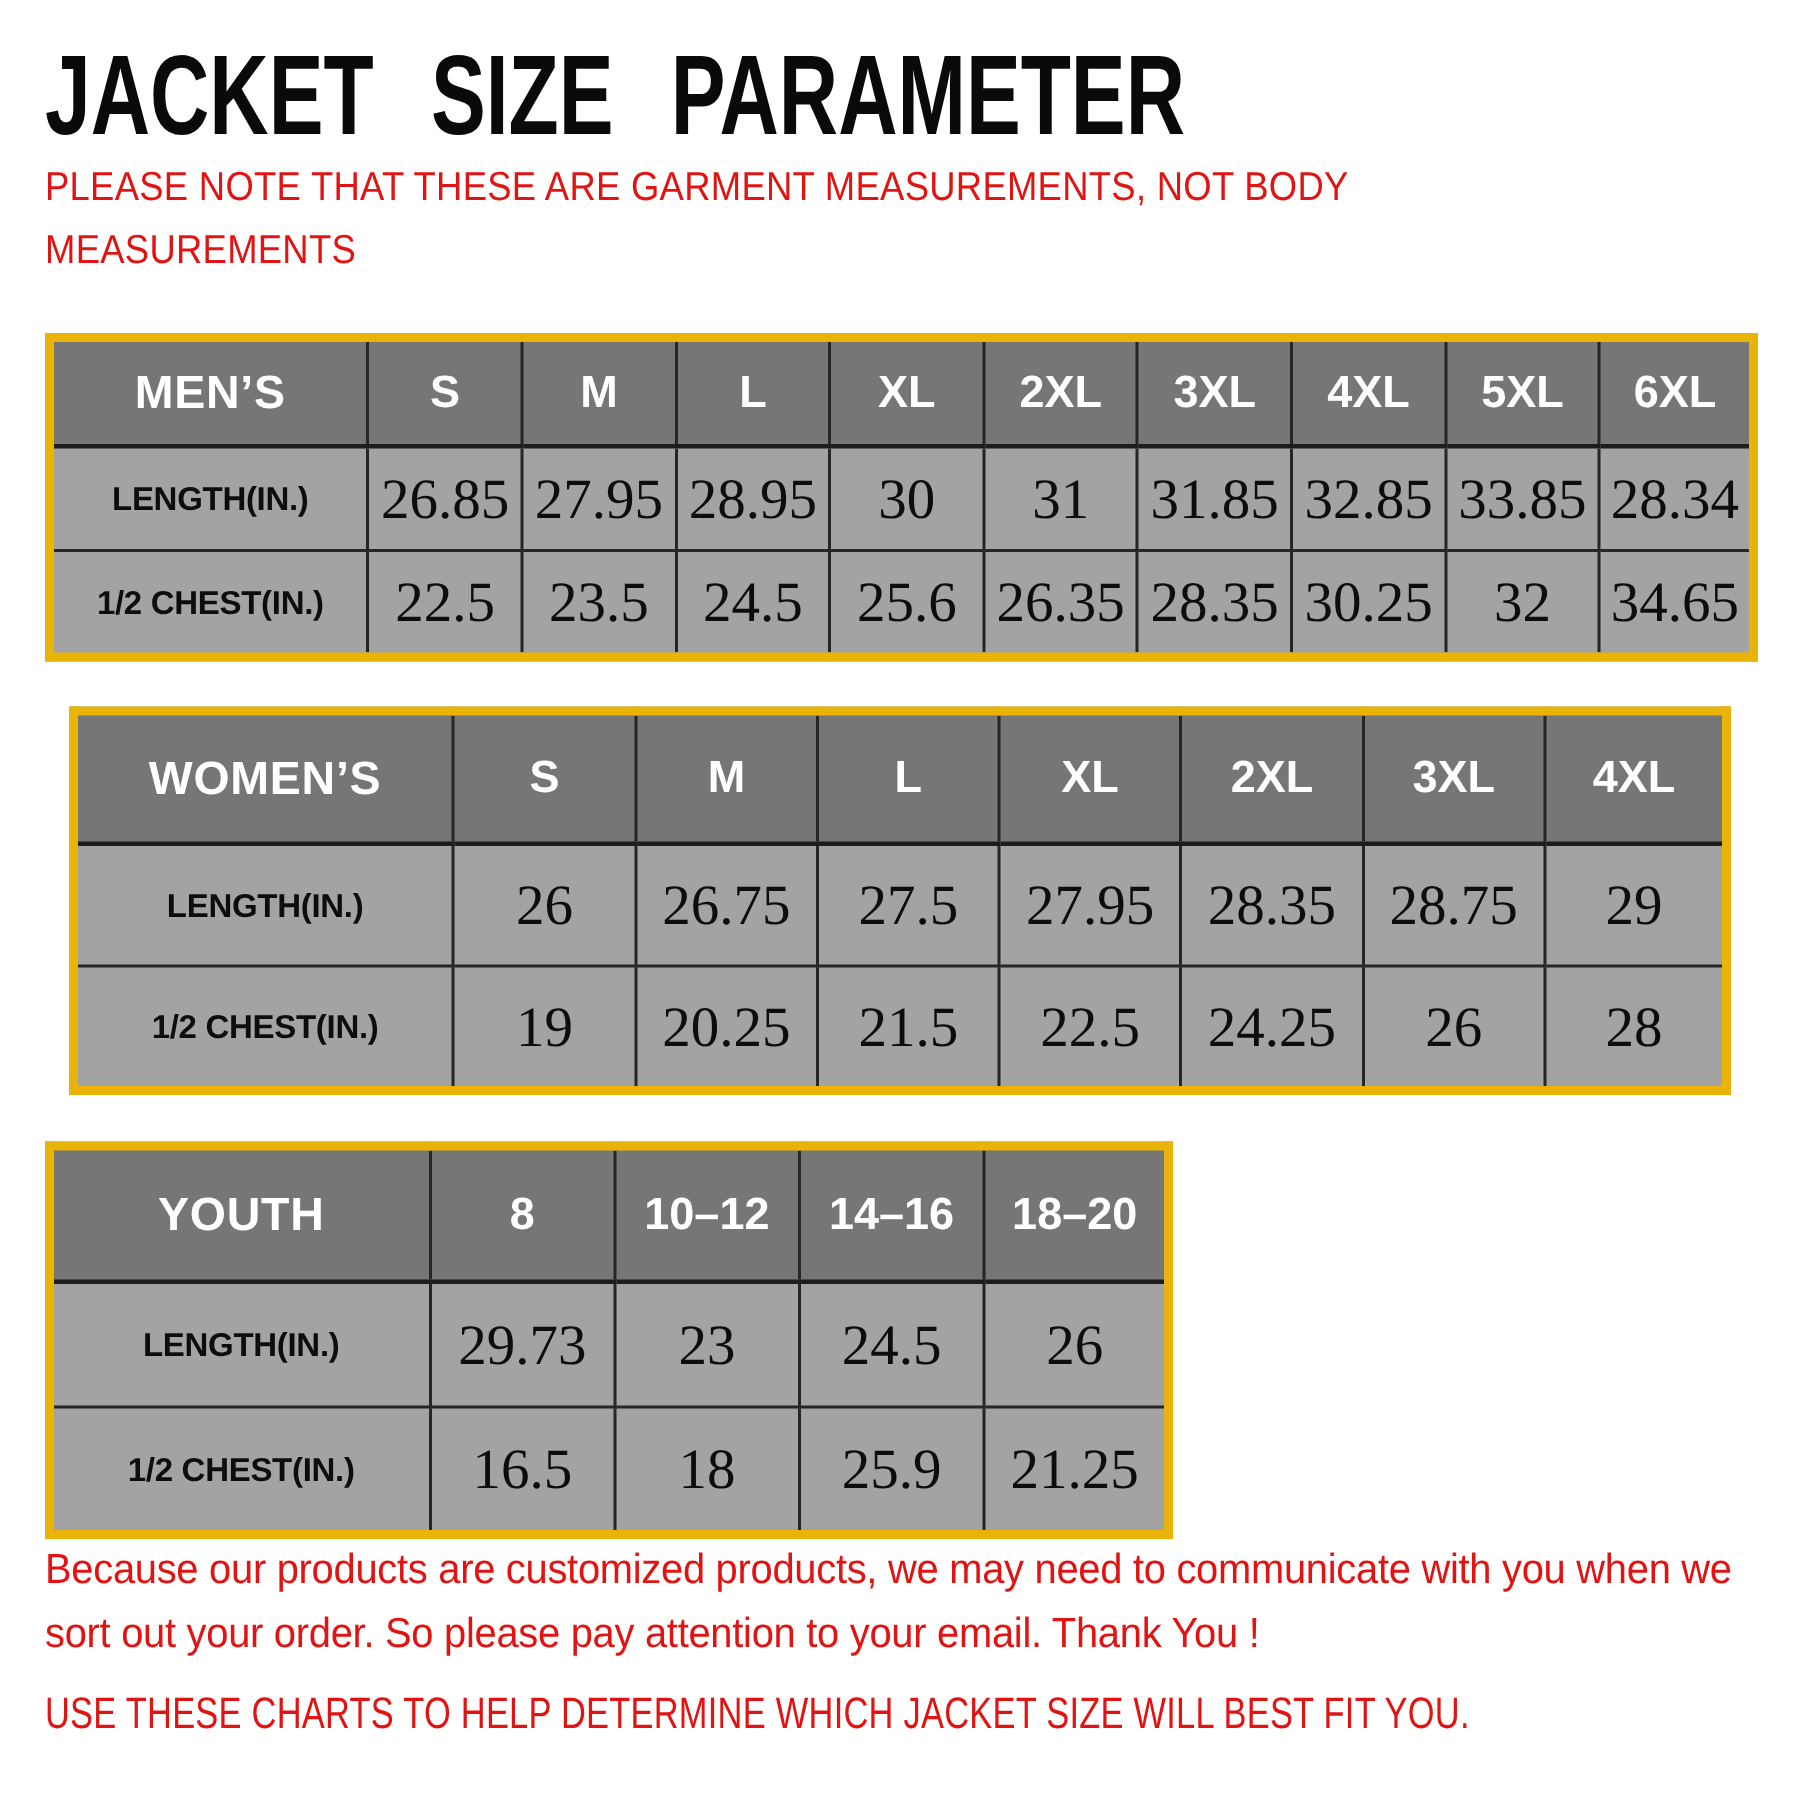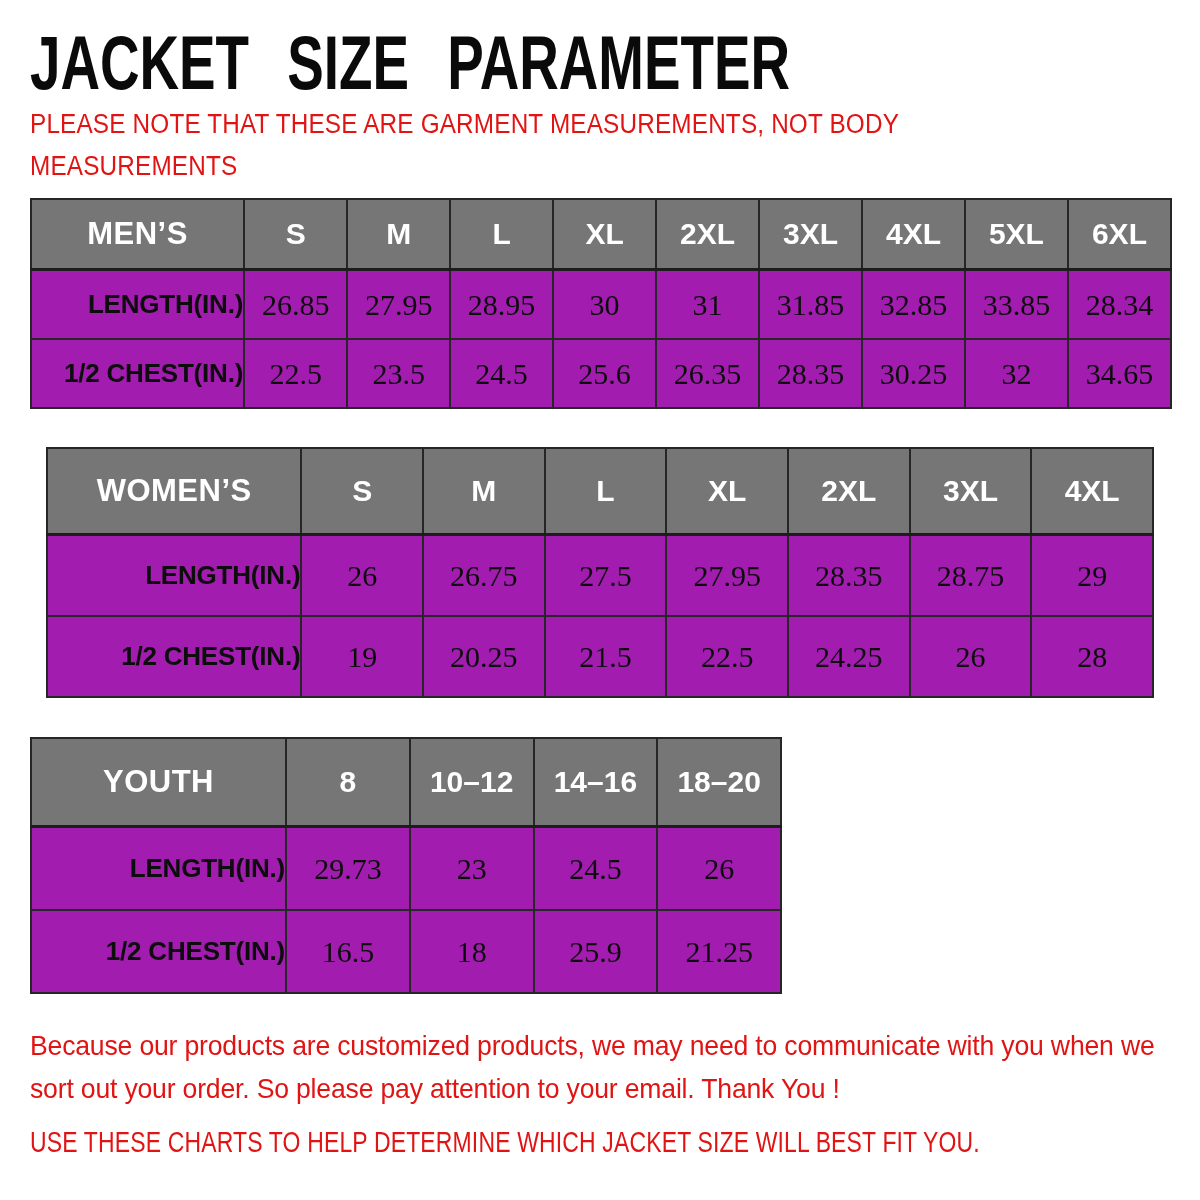--- a/index.html
+++ b/index.html
@@ -27,40 +27,40 @@
     width:1000px;
     font-size:27px;line-height:1.55;font-weight:normal;
     color:#e11414;
     transform:scale(.9,1);transform-origin:0 0;
     letter-spacing:.2px;
   }
 
   
   table.sizes{
     position:absolute;border-collapse:collapse;table-layout:fixed;
-    background:#a21caf;border:2px solid #eab308;
+    background:#a3a3a3;border:6px solid #eab308;margin-top:24px;
   }
   table.sizes th{
     background:#767676;color:#fff;
     font-family:"Liberation Sans",sans-serif;
     font-weight:bold;font-size:30px;
     border:2px solid #262626;border-bottom:3px solid #1d1d1d;
     text-align:center;padding:0;
   }
   table.sizes th.group{font-size:31px;letter-spacing:.5px;}
   table.sizes td{
     border:2px solid #262626;text-align:center;padding:0;color:#0d0d0d;
   }
   table.sizes td.label{
     font-family:"Liberation Sans",sans-serif;
-    font-weight:bold;font-size:26px;letter-spacing:-.2px;text-align:right;
+    font-weight:bold;font-size:22px;letter-spacing:-.2px;
   }
   table.sizes td.value{
     font-family:"Liberation Serif",serif;
-    font-size:30px;
+    font-size:38px;
   }
 
   .t-mens{left:30px;top:198px;width:1142px;}
   .t-mens col.first{width:18.7%;}
   .t-mens th{height:68px;}
   .t-mens td{height:67px;}
 
   .t-womens{left:46px;top:447px;width:1108px;}
   .t-womens col.first{width:23%;}
   .t-womens th{height:84px;}

